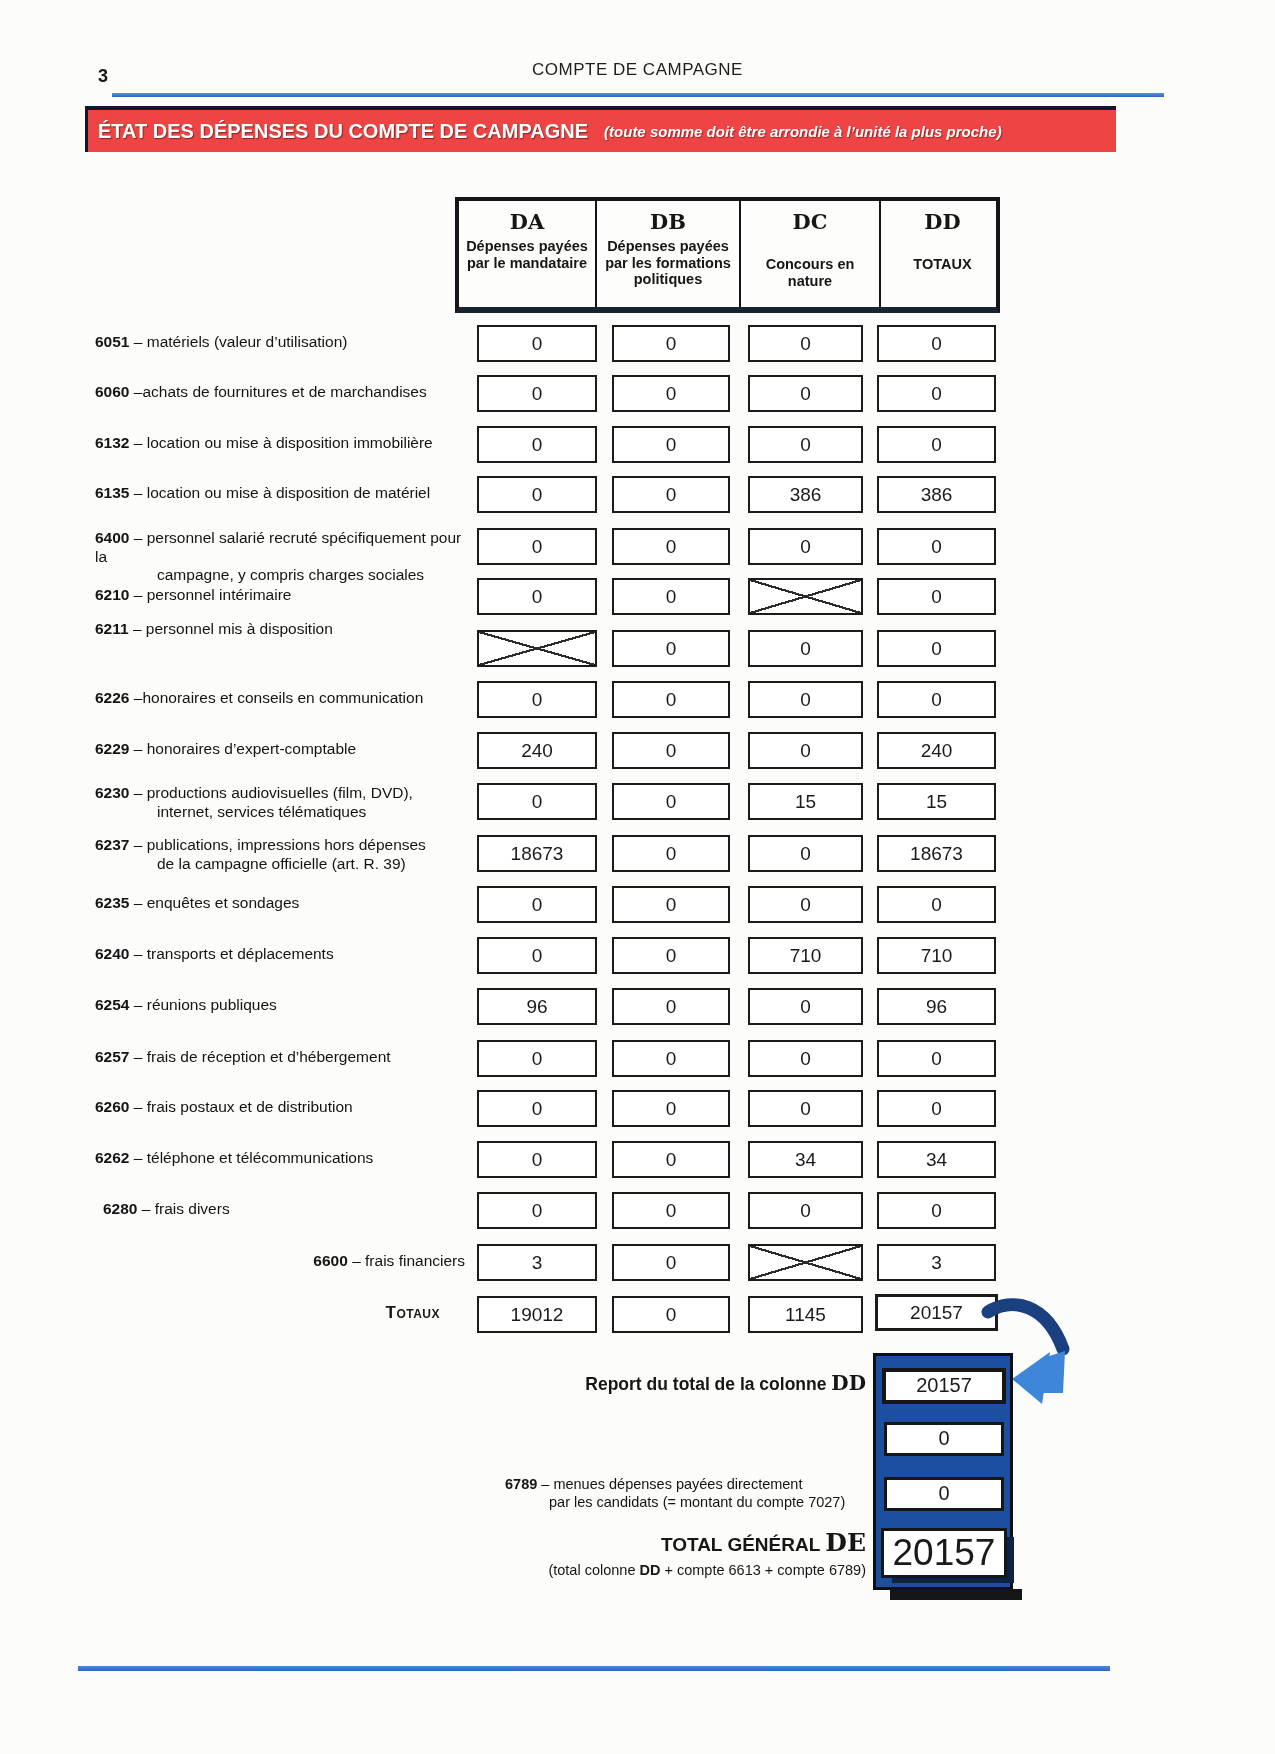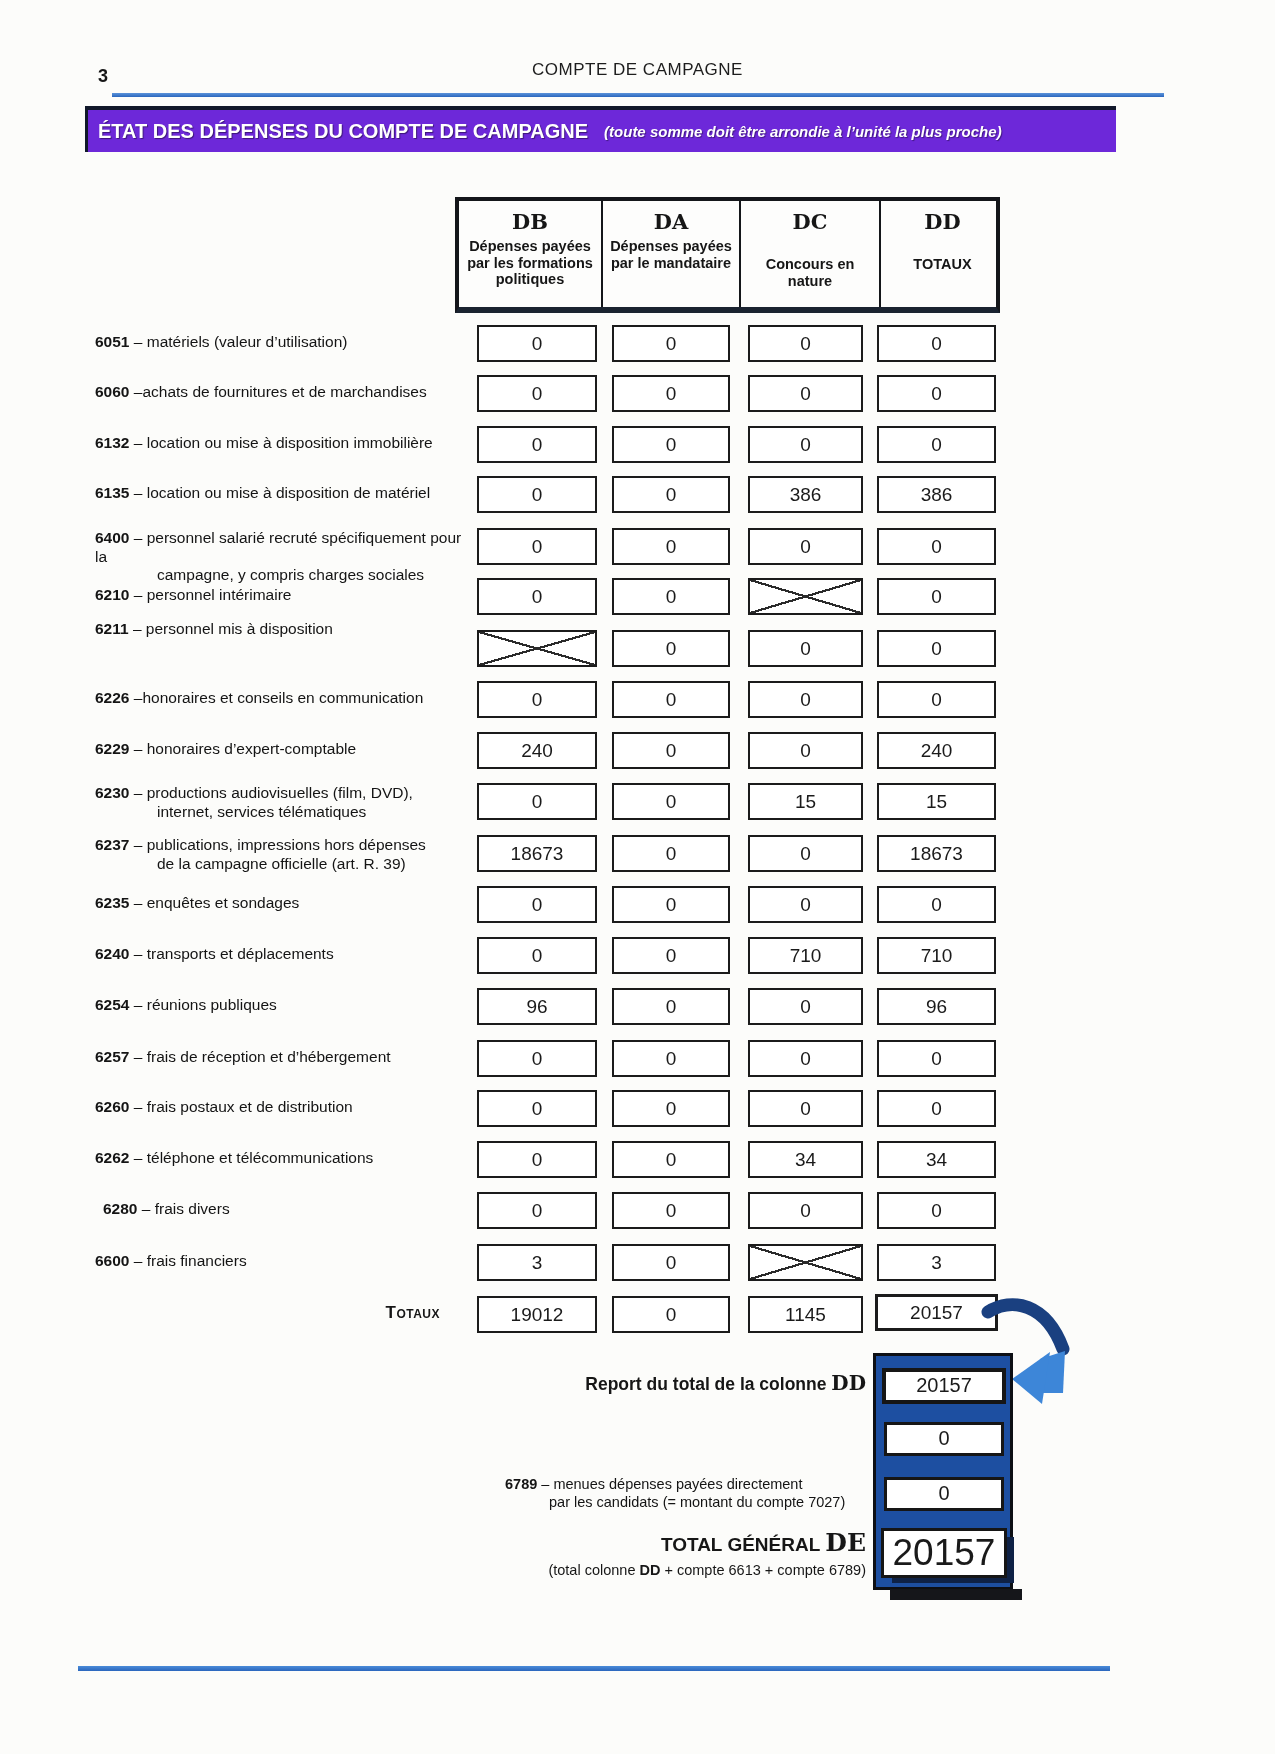--- a/index.html
+++ b/index.html
@@ -8,21 +8,21 @@
     background:#fcfcfa;overflow:hidden;
     font-family:"Liberation Sans",sans-serif;color:#161616;
   }
   
   .page-num{position:absolute;left:98px;top:66px;font-size:18px;font-weight:bold;}
   .doc-title{position:absolute;left:0;top:60px;width:100%;text-align:center;font-size:17px;letter-spacing:.5px;color:#1d1d1d;}
   .top-rule{position:absolute;left:112px;top:93px;width:1052px;height:4px;
     background:linear-gradient(#5b93da,#2a66bd);}
   .banner{
     position:absolute;left:85px;top:106px;width:1028px;height:42px;
-    background:#6d28d9;border-top:4px solid #11182a;border-left:3px solid #11182a;
+    background:#ef4444;border-top:4px solid #11182a;border-left:3px solid #11182a;
     display:flex;align-items:center;white-space:nowrap;
   }
   .banner-title{font-size:20px;font-weight:bold;color:#fff;margin-left:10px;text-shadow:1px 1px 1px rgba(0,0,0,.45);}
   .banner-sub{font-size:15px;font-weight:bold;font-style:italic;color:#fff;margin-left:16px;text-shadow:1px 1px 1px rgba(0,0,0,.4);}
   
   #col-headers{
     position:absolute;left:455px;top:197px;width:545px;height:116px;
     border:4px solid #14161a;border-bottom:6px solid #1a2330;
     display:flex;box-sizing:border-box;background:#fdfdfc;
   }
@@ -86,27 +86,27 @@
   <div class="page-num">3</div>
   <div class="doc-title">COMPTE DE CAMPAGNE</div>
   <div class="top-rule"></div>
 
   <div class="banner">
     <span class="banner-title">ÉTAT DES DÉPENSES DU COMPTE DE CAMPAGNE</span>
     <span class="banner-sub">(toute somme doit être arrondie à l’unité la plus proche)</span>
   </div>
 
   <div id="col-headers">
+      <div class="header-cell" style="width: 138px;">
+        <span class="col-code">DA</span>
+        <span class="col-label">Dépenses payées par le mandataire</span>
+      </div>
       <div class="header-cell" style="width: 144px;">
         <span class="col-code">DB</span>
         <span class="col-label">Dépenses payées par les formations politiques</span>
-      </div>
-      <div class="header-cell" style="width: 138px;">
-        <span class="col-code">DA</span>
-        <span class="col-label">Dépenses payées par le mandataire</span>
       </div>
       <div class="header-cell center-label" style="width: 140px;">
         <span class="col-code">DC</span>
         <span class="col-label">Concours en nature</span>
       </div>
       <div class="header-cell center-label" style="width: 123px;">
         <span class="col-code">DD</span>
         <span class="col-label">TOTAUX</span>
       </div>
     </div>
@@ -195,21 +195,21 @@
       <div class="row-label" style="top: 1149px;"><b>6262</b> – téléphone et télécommunications</div>
       <div class="value-box" style="left: 477px; top: 1141px; width: 120px;">0</div>
       <div class="value-box" style="left: 612px; top: 1141px; width: 118px;">0</div>
       <div class="value-box" style="left: 748px; top: 1141px; width: 115px;">34</div>
       <div class="value-box" style="left: 877px; top: 1141px; width: 119px;">34</div>
       <div class="row-label" style="top: 1200px; margin-left: 8px;"><b>6280</b> – frais divers</div>
       <div class="value-box" style="left: 477px; top: 1192px; width: 120px;">0</div>
       <div class="value-box" style="left: 612px; top: 1192px; width: 118px;">0</div>
       <div class="value-box" style="left: 748px; top: 1192px; width: 115px;">0</div>
       <div class="value-box" style="left: 877px; top: 1192px; width: 119px;">0</div>
-      <div class="row-label" style="top: 1252px;"><b>6600</b> – frais financiers</div>
+      <div class="row-label" style="top: 1252px; text-align: right;"><b>6600</b> – frais financiers</div>
       <div class="value-box" style="left: 477px; top: 1244px; width: 120px;">3</div>
       <div class="value-box" style="left: 612px; top: 1244px; width: 118px;">0</div>
       <div class="value-box crossed" style="left: 748px; top: 1244px; width: 115px;"></div>
       <div class="value-box" style="left: 877px; top: 1244px; width: 119px;">3</div>
       <div class="value-box" style="left: 477px; top: 1296px; width: 120px;">19012</div>
       <div class="value-box" style="left: 612px; top: 1296px; width: 118px;">0</div>
       <div class="value-box" style="left: 748px; top: 1296px; width: 115px;">1145</div>
       <div class="value-box dd-total" style="left: 875px; top: 1294px; width: 123px;">20157</div>
     </div>
 

